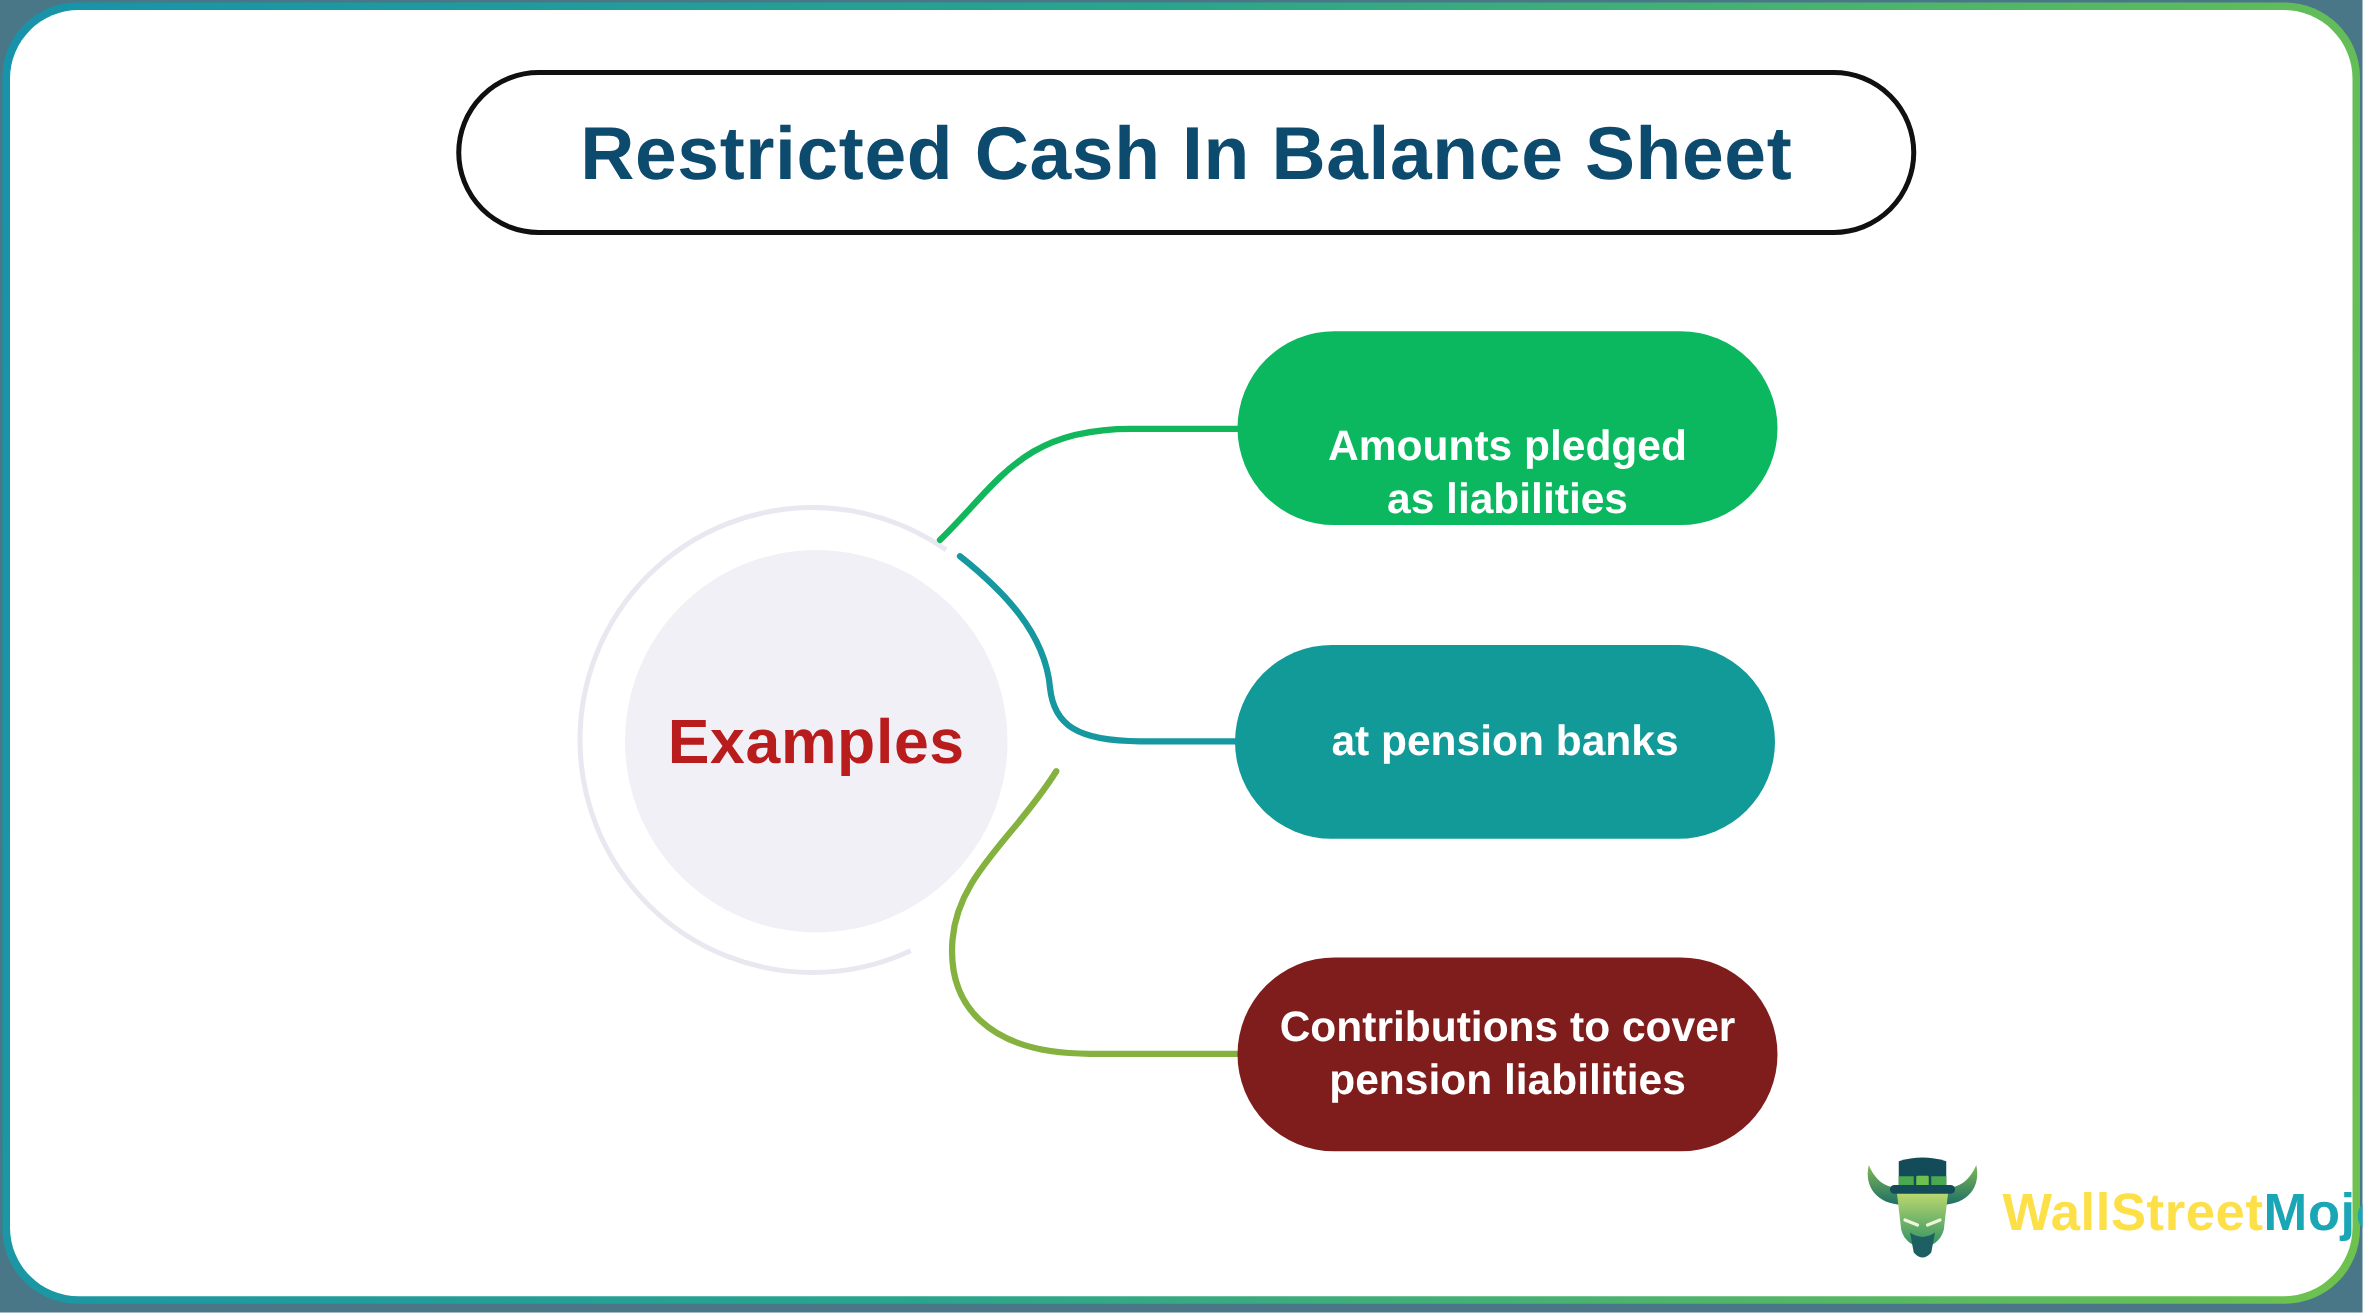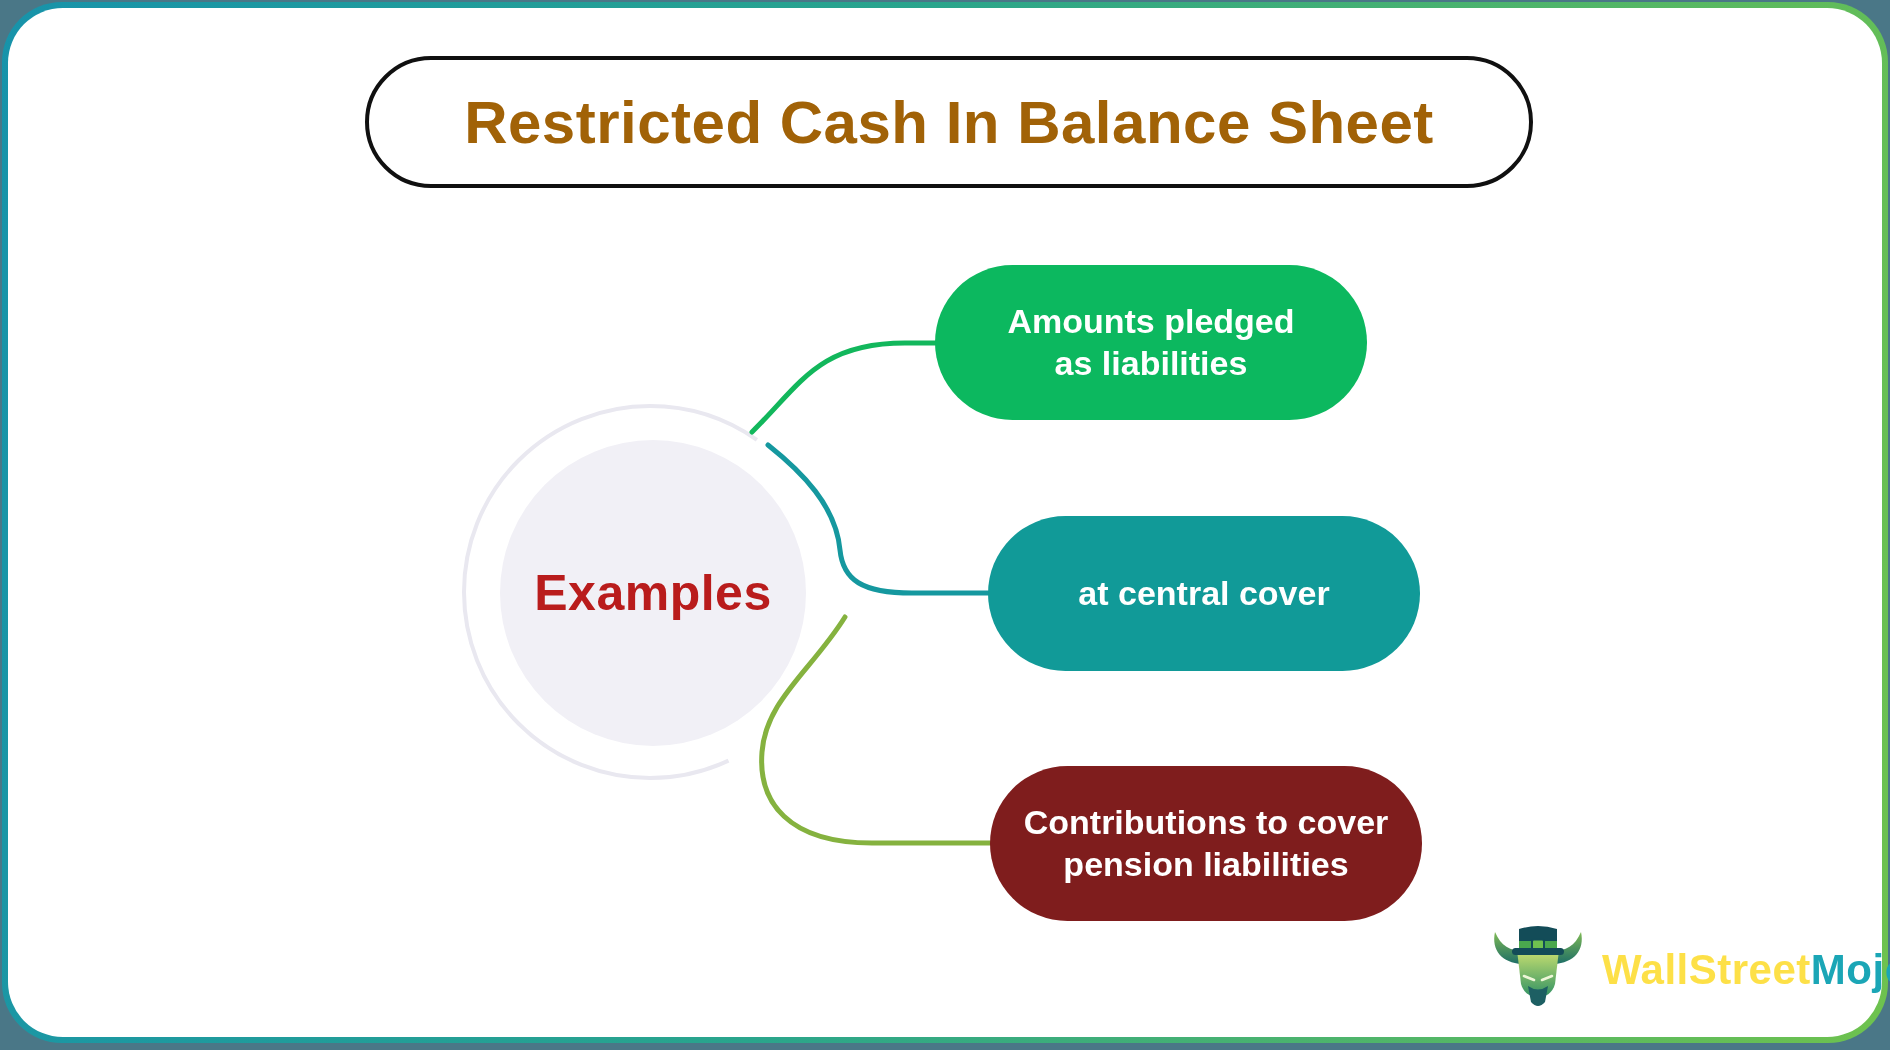--- a/index.html
+++ b/index.html
@@ -20,41 +20,41 @@
   }
   .canvas{position:absolute;left:0;top:0;width:1890px;height:1050px;}
 
   .title-box{
     position:absolute;left:365px;top:56px;width:1168px;height:132px;
     border:4px solid #101010;border-radius:66px;
     display:flex;align-items:center;justify-content:center;
     box-sizing:border-box;background:#ffffff;
   }
   .title-box h1{
-    margin:16px;font-size:60px;font-weight:800;color:#a16207;
+    margin:16px;font-size:60px;font-weight:800;color:#0c4a6e;
     letter-spacing:0.5px;white-space:nowrap;
   }
 
   svg.links{position:absolute;left:0;top:0;}
 
   .center-circle{
     position:absolute;left:500px;top:440px;width:306px;height:306px;
     border-radius:50%;background:#f1f0f6;
     display:flex;align-items:center;justify-content:center;
   }
   .center-circle span{
     font-size:50px;font-weight:800;color:#b91c1c;letter-spacing:0.5px;
   }
 
   .pill{
     position:absolute;width:432px;height:155px;border-radius:78px;
     display:flex;flex-direction:column;align-items:center;justify-content:center;
     text-align:center;color:#ffffff;font-weight:700;font-size:34px;line-height:1.22;
   }
-  .pill-1{left:935px;top:265px;}
+  .pill-1{left:990px;top:265px;justify-content:flex-end;}
   .pill-2{left:988px;top:516px;}
   .pill-3{left:990px;top:766px;}
 
   .logo{
     position:absolute;left:1488px;top:918px;height:104px;
     display:flex;align-items:center;gap:14px;
   }
   .logo .wordmark{font-size:42px;font-weight:700;white-space:nowrap;letter-spacing:0.5px;}
 </style>
 </head>
@@ -84,21 +84,21 @@
   <div class="center-circle">
     <span>Examples</span>
   </div>
 
   <div class="pill pill-1" style="background: rgb(12, 184, 95);">
     <span>Amounts pledged</span>
     <span>as liabilities</span>
   </div>
 
   <div class="pill pill-2" style="background: rgb(17, 154, 152);">
-    <span>at central cover</span>
+    <span>at pension banks</span>
   </div>
 
   <div class="pill pill-3" style="background: #7f1d1d;">
     <span>Contributions to cover</span>
     <span>pension liabilities</span>
   </div>
 
   <div class="logo">
     <svg width="100" height="100" viewBox="0 0 100 100">
       <defs>

